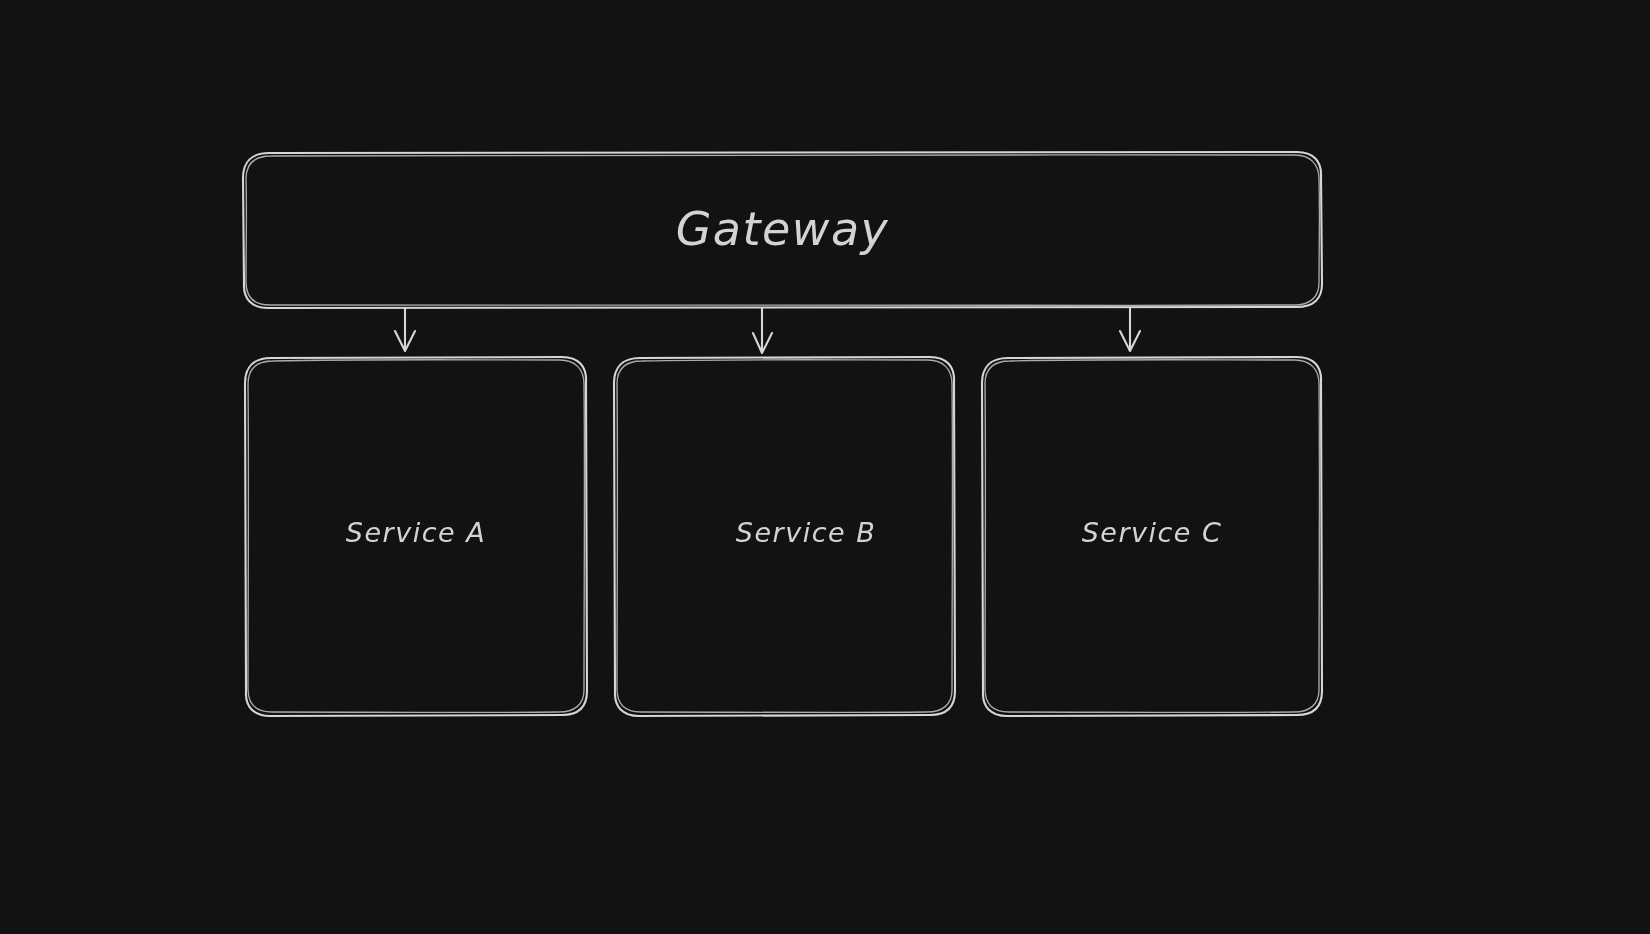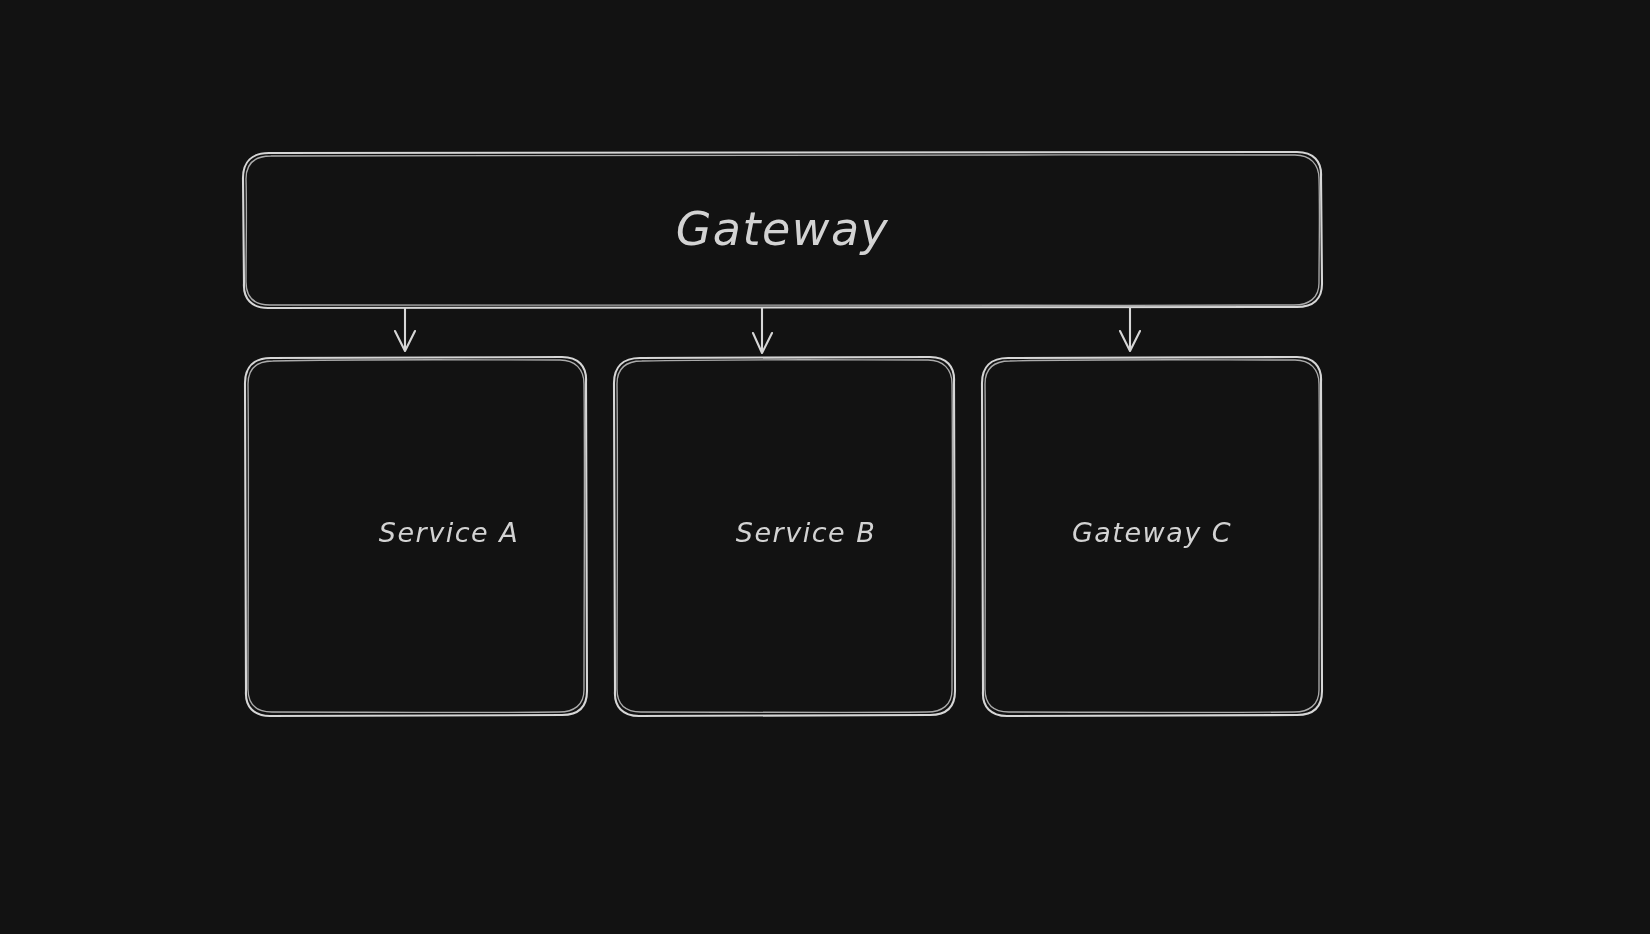--- a/index.html
+++ b/index.html
@@ -190,24 +190,24 @@
         C 1287,705 1277,712 1262,712
         C 1178,713 1068,712 977,712
         C 961,712 953,704 953,689
         C 953,600 954,470 953,384
         C 953,368 962,361 978,361"></path>
     </g>
   </svg>
 
   <div class="node-label gateway-label" style="left:211px; top:206px; width:1079px;">Gateway</div>
 
-  <div class="node-label service-label" style="left:206px; top:519px; width:342px;padding-left:40px;">Service A</div>
+  <div class="node-label service-label" style="left:213px; top:519px; width:342px;">Service A</div>
 
   <div class="node-label service-label" style="left:582px; top:519px; width:384px;">Service B</div>
 
-  <div class="node-label service-label" style="left:950px; top:519px; width:340px;">Gateway C</div>
+  <div class="node-label service-label" style="left:950px; top:519px; width:340px;">Service C</div>
 
   <div class="hit-box" style="left:211px; top:152px; width:1079px; height:156px;"></div>
   <div class="hit-box" style="left:213px; top:357px; width:342px; height:359px;"></div>
   <div class="hit-box" style="left:582px; top:357px; width:341px; height:359px;"></div>
   <div class="hit-box" style="left:950px; top:357px; width:340px; height:359px;"></div>
 
 </div>
 
 </body></html>

